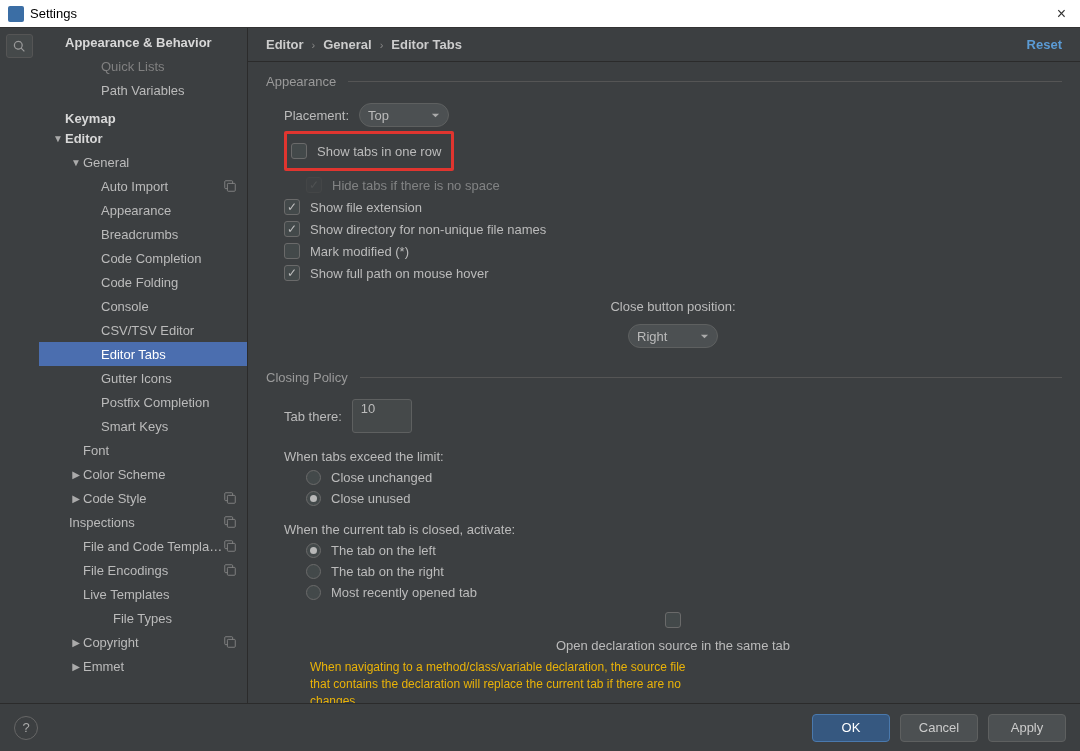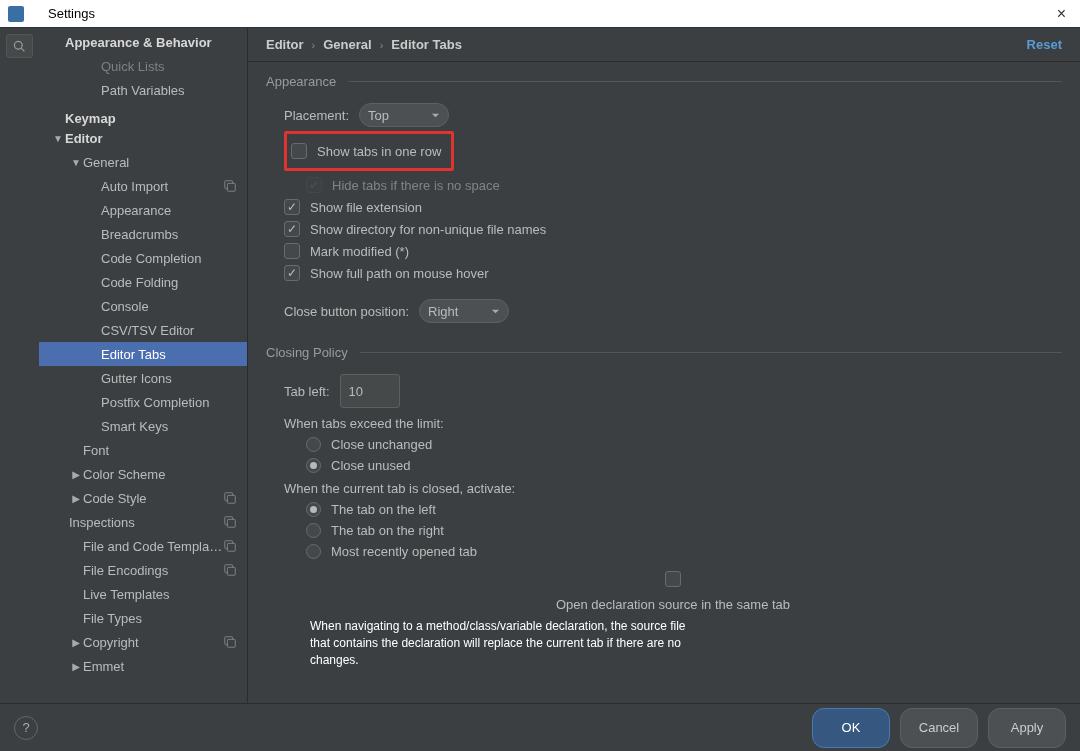--- a/index.html
+++ b/index.html
@@ -16,21 +16,21 @@
   .titlebar {
     height: 28px;
     background: #fff;
     border-bottom: 1px solid #333;
     display: flex;
     align-items: center;
     padding: 0 8px;
     color: #000;
     justify-content: space-between;
   }
-  .titlebar .left { display:flex; align-items:center; gap:24px; }
+  .titlebar .left { display:flex; align-items:center; gap:6px; }
   .titlebar .app-icon { width:16px; height:16px; background:#3b6ea5; border-radius:2px;}
   .titlebar .close { font-size:16px; font-weight:300; color:#333; cursor:pointer; padding:0 6px;}
   .app {
     display:flex;
     height: calc(100% - 28px - 48px);
     background:#3c3f41;
   }
   
   .sidebar {
     width: 248px;
@@ -173,25 +173,25 @@
     align-items:center;
   }
 
   .input {
     height:24px; width:60px;
     background:#45494a;
     border:1px solid #5e6060;
     border-radius:3px;
     color:#bbb;
     padding:16px 8px;
-    display:flex;align-items:center;
-  }
-  .group-label { color:#bbb; margin: 8px 0 4px; }
+    display:flex;align-items:flex-end;
+  }
+  .group-label { color:#bbb; margin: 16px 0 4px; }
   .sub { padding-left:22px; }
-  .muted-text { color:#ffffff; font-size:12px; line-height:1.4; margin-top:2px; max-width:420px; }
+  .muted-text { color:#eab308; font-size:12px; line-height:1.4; margin-top:2px; max-width:420px; }
 
   
   .bottombar {
     height:48px;
     background:#3c3f41;
     border-top:1px solid #2b2b2b;
     display:flex;
     align-items:center;
     padding:0 14px;
     gap:10px;
@@ -199,23 +199,23 @@
   .help-btn {
     width:24px;height:24px;border-radius:50%;
     border:1px solid #666;
     color:#aaa;
     display:flex;align-items:center;justify-content:center;
     font-size:13px;
     cursor:pointer;
   }
   .spacer{flex:1;}
   .btn {
-    height:40px; min-width:78px;
+    height:28px; min-width:78px;
     border:1px solid #5e6060;
-    border-radius:12px;
+    border-radius:4px;
     background:#4c5052;
     color:#ccc;
     display:flex;align-items:center;justify-content:center;
     padding:0 16px;
     cursor:pointer;
   }
   .btn.primary {
     background:#365880;
     border-color:#4a79ad;
     color:#fff;
@@ -352,21 +352,21 @@
           <span class="label">File Encodings</span>
           <svg class="badge" viewBox="0 0 16 16">
             <rect x="2" y="2" width="9" height="9" rx="1" fill="none" stroke="#888"></rect>
             <rect x="5" y="5" width="9" height="9" rx="1" fill="#3c3f41" stroke="#888"></rect>
           </svg>
         </div>
         <div class="tree-item" style="padding-left: 30px;">
           <span class="arrow"></span>
           <span class="label">Live Templates</span>
         </div>
-        <div class="tree-item" style="padding-left: 30px;">
+        <div class="tree-item" style="padding-left: 30px; margin-left: 30px;">
           <span class="arrow"></span>
           <span class="label">File Types</span>
         </div>
         <div class="tree-item" style="padding-left: 30px;">
           <span class="arrow">▶</span>
           <span class="label">Copyright</span>
           <svg class="badge" viewBox="0 0 16 16">
             <rect x="2" y="2" width="9" height="9" rx="1" fill="none" stroke="#888"></rect>
             <rect x="5" y="5" width="9" height="9" rx="1" fill="#3c3f41" stroke="#888"></rect>
           </svg>
@@ -428,37 +428,37 @@
         </div>
         <div class="check">
           <span class="checkbox"></span>
           <span>Mark modified (*)</span>
         </div>
         <div class="check">
           <span class="checkbox checked"></span>
           <span>Show full path on mouse hover</span>
         </div>
 
-        <div class="row" style="margin-top:18px;">
+        <div class="row" style="margin-top:18px;flex-direction:column;">
           <label>Close button position:</label>
           <div class="select">
             <span>Right</span>
             <span class="caret"><svg viewBox="0 0 10 10">
                   <path d="M1 3l4 4 4-4z"></path>
                 </svg></span>
           </div>
         </div>
       </div>
 
       <div class="section-title">
         <span>Closing Policy</span>
       </div>
       <div class="section-body">
         <div class="row">
-          <label>Tab left:</label>
+          <label>Tab there:</label>
           <div class="input">
             <span>10</span>
           </div>
         </div>
 
         <div class="group-label">When tabs exceed the limit:</div>
         <div class="sub" id="exceed-group">
             <div class="radio">
               <span class="radio-btn"></span>
               <span>Close unchanged</span>

